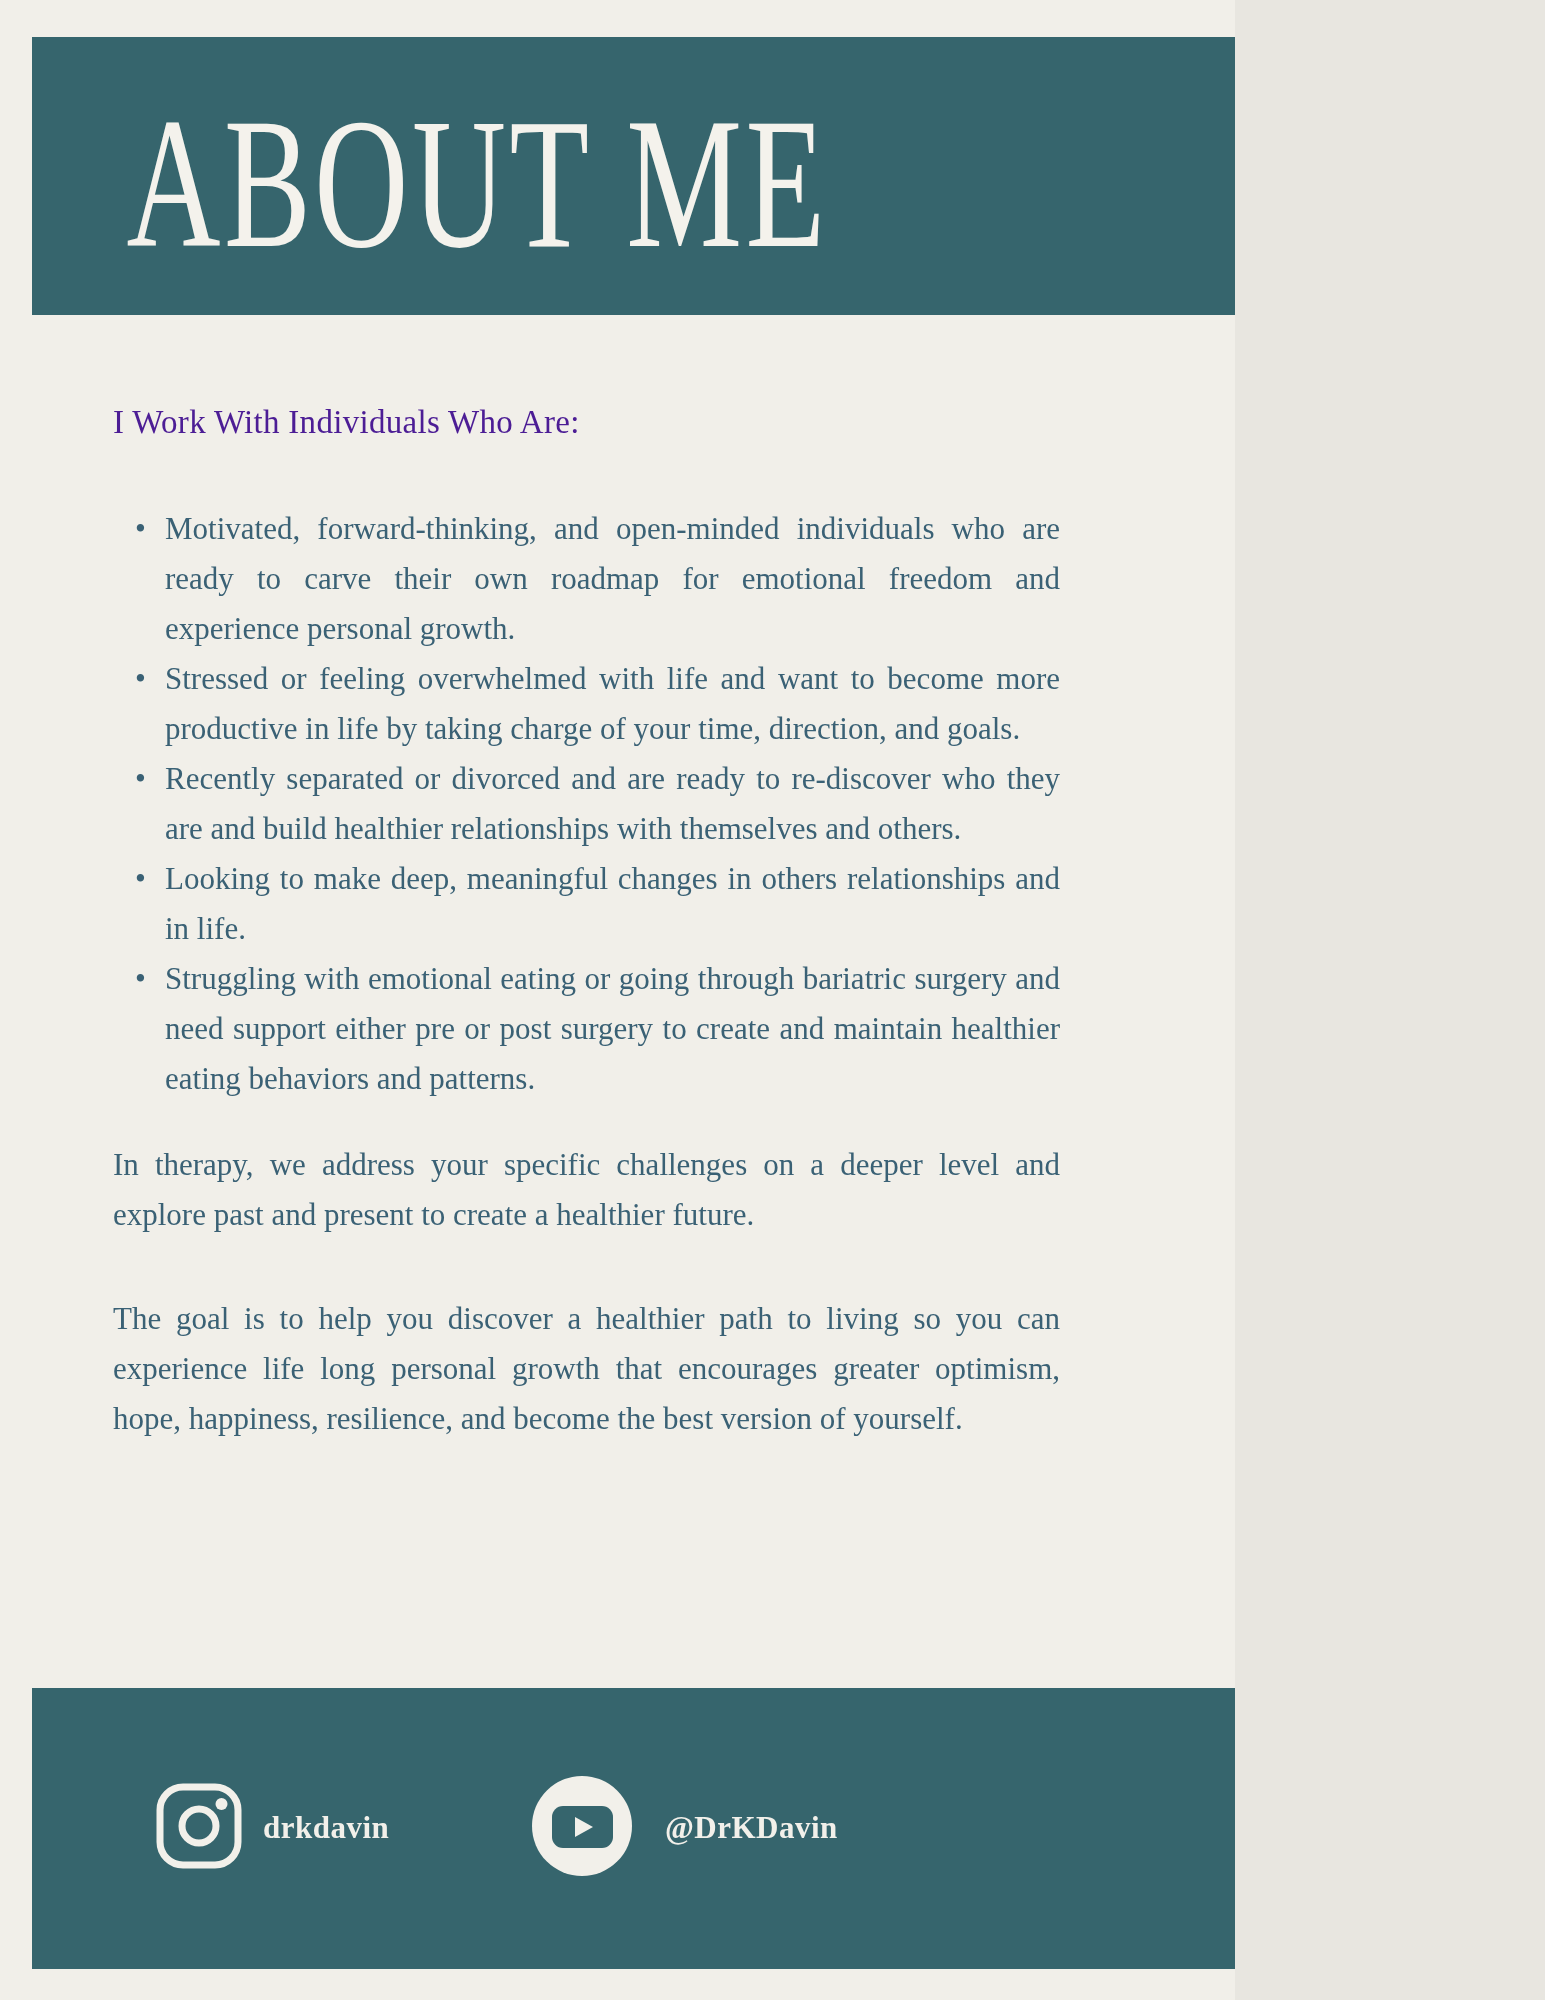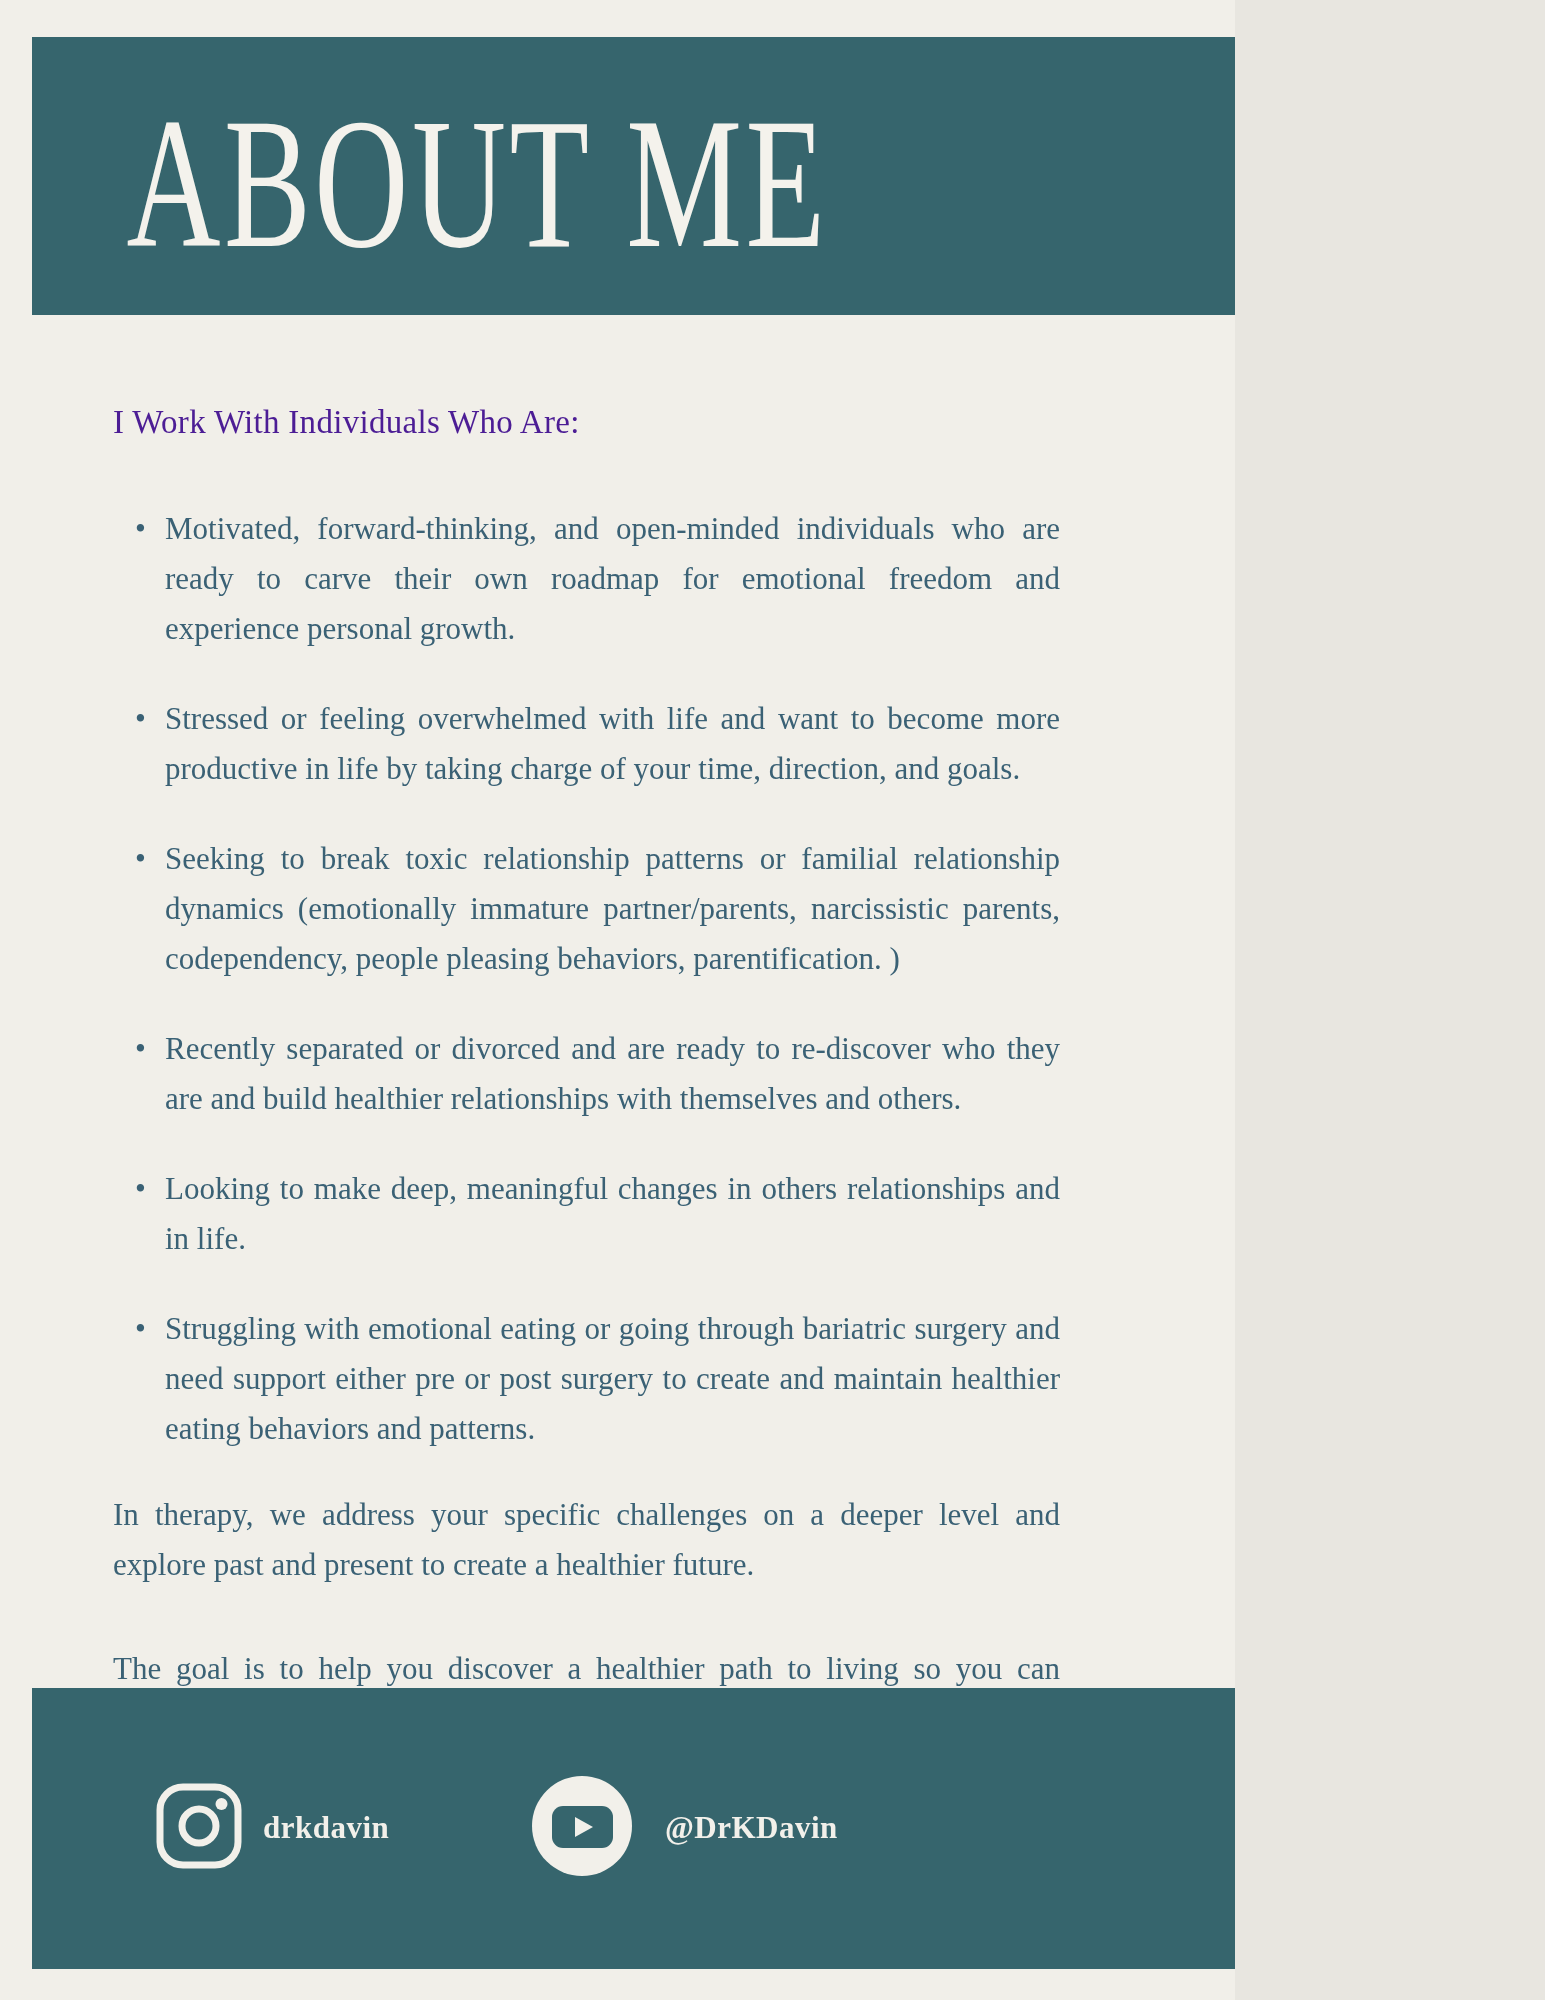--- a/index.html
+++ b/index.html
@@ -53,21 +53,21 @@
     font-weight: 400;
     color: #4c1d95;
     letter-spacing: 0.3px;
   }
   .bullet-list {
     list-style: none;
     margin: 0;
     padding: 0 0 0 52px;
     text-align: justify;
   }
-  .bullet-list li { position: relative; margin-top: 40px; }
+  .bullet-list li { position: relative; }
   .bullet-list li::before {
     content: "\2022";
     position: absolute;
     left: -30px;
     top: 0;
     font-size: 31px;
     color: #3A6175;
   }
   .content p {
     margin: 0;
@@ -119,21 +119,20 @@
 
   <div class="header-band">
     <h1 class="page-title">ABOUT ME</h1>
   </div>
 
   <div class="content">
     <h2>I Work With Individuals Who Are:</h2>
     <ul class="bullet-list">
       <li>Motivated, forward-thinking, and open-minded individuals who are ready to carve their own roadmap for emotional freedom and experience personal growth.</li>
       <li>Stressed or feeling overwhelmed with life and want to become more productive in life by taking charge of your time, direction, and goals.</li>
-      <li>Seeking to break toxic relationship patterns or familial relationship dynamics (emotionally immature partner/parents, narcissistic parents, codependency, people pleasing behaviors, parentification. )</li>
       <li>Recently separated or divorced and are ready to re-discover who they are and build healthier relationships with themselves and others.</li>
       <li>Looking to make deep, meaningful changes in others relationships and in life.</li>
       <li>Struggling with emotional eating or going through bariatric surgery and need support either pre or post surgery to create and maintain healthier eating behaviors and patterns.</li>
     </ul>
     <p class="para-1">In therapy, we address your specific challenges on a deeper level and explore past and present to create a healthier future.</p>
     <p class="para-2">The goal is to help you discover a healthier path to living so you can experience life long personal growth that encourages greater optimism, hope, happiness, resilience, and become the best version of yourself.</p>
   </div>
 
   <div class="footer-band">
 

